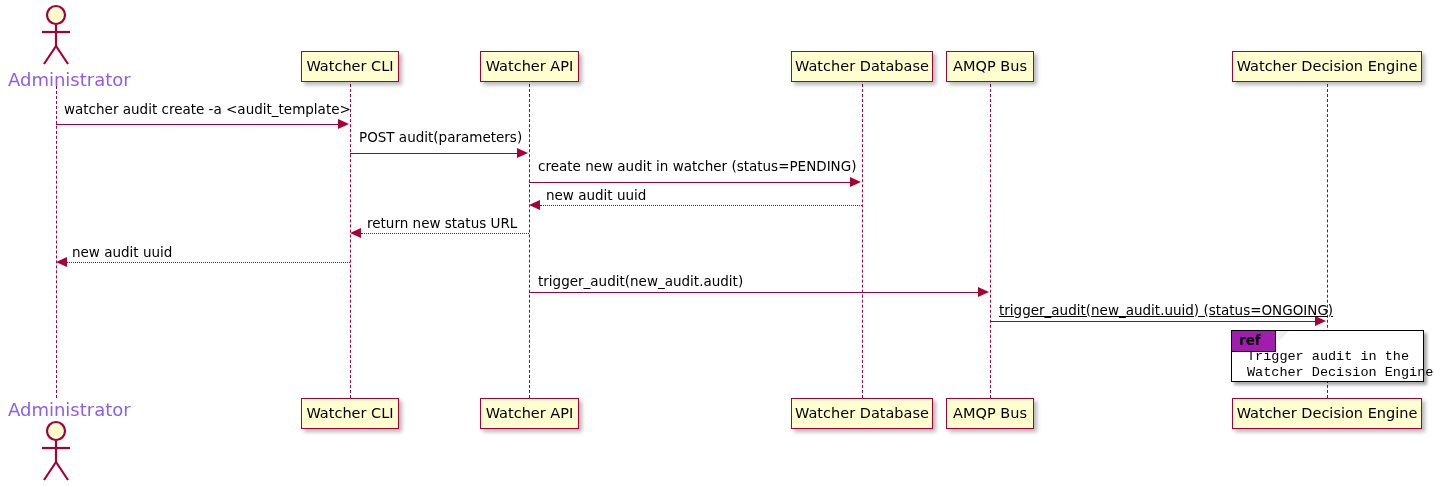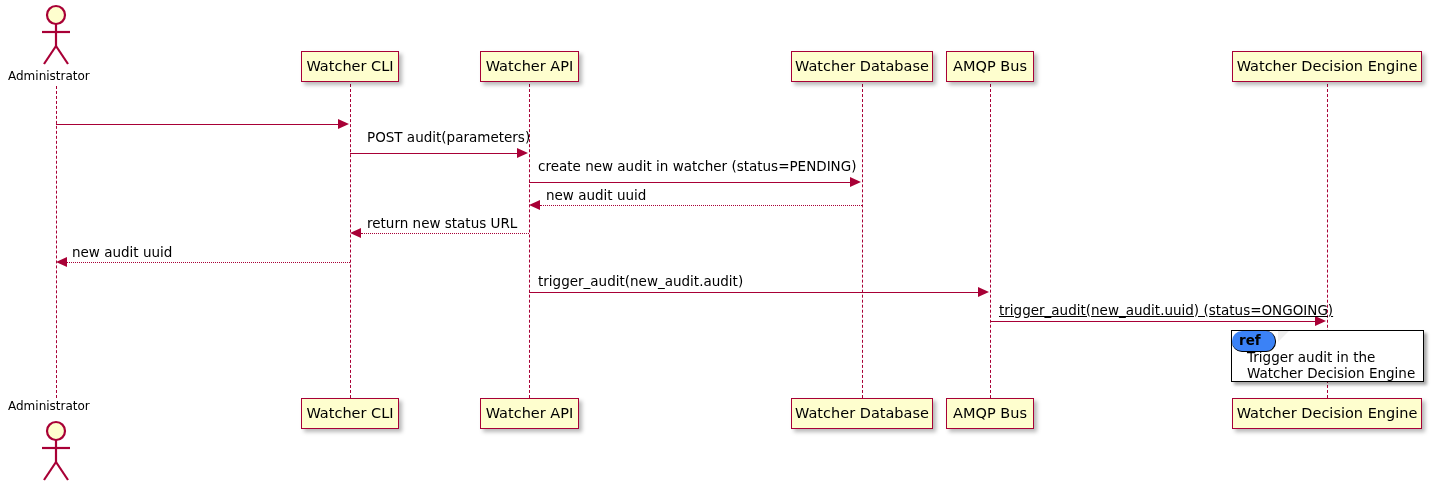--- a/index.html
+++ b/index.html
@@ -24,21 +24,21 @@
     position:absolute;
     width:0;
     border-left:1.6px dashed #A80036;
   }
 
   
   .actor{position:absolute;}
   .actor svg{display:block;}
   .actor-label{
     position:absolute;
-    font-size:12px;color:#000000;white-space:nowrap;
+    font-size:18px;color:#8b5cf6;white-space:nowrap;
   }
 
   
   .msg-line{
     position:absolute;
     height:0;
     border-top:1.5px solid #A80036;
   }
   .msg-line.dotted{border-top:1.5px dotted #A80036;}
   .arrow-head{
@@ -65,41 +65,41 @@
     position:absolute;
     box-sizing:border-box;
     background:#ffffff;
     border:1.5px solid #000000;
     box-shadow:3px 3px 3px rgba(0,0,0,.35);
   }
   .ref-tag{
     position:absolute;
     left:0;top:0;
     box-sizing:border-box;
-    background:#3b82f6;
+    background:#a21caf;
     border-right:1.5px solid #000;
     border-bottom:1.5px solid #000;
     font-weight:bold;
     font-size:13.5px;
     padding:2px 14px 2px 7px;
     line-height:1.15;
-    border-radius:10px;
   }
   .ref-tag-notch{
     position:absolute;
     width:0;height:0;
     border-top:11px solid #EEEEEE;
     border-right:11px solid #ffffff;
   }
   .ref-text{
     position:absolute;
     font-size:13.5px;
     line-height:16px;
     color:#000;
     white-space:pre;
+    font-family:Liberation Mono, monospace;
   }
 </style>
 </head>
 <body>
 
 <div id="canvas">
 
   <div class="lifeline" style="left:56px;  top:86px;  height:312px;"></div>
   <div class="lifeline" style="left:350px; top:84px;  height:314px;"></div>
   <div class="lifeline" style="left:529px; top:84px;  height:314px;"></div>
@@ -135,24 +135,25 @@
   <div class="part-box" style="left:946px; top:51px; width:88px; height:31px;">
     <span>AMQP Bus</span>
   </div>
 
   <div class="part-box" style="left:1232px; top:51px; width:190px; height:31px;">
     <span>Watcher Decision Engine</span>
   </div>
 
   <div class="msg-line" style="left:56px; top:124px; width:283px;"></div>
   <div class="arrow-head right" style="left:338px; top:119px;"></div>
+  <div class="msg-label" style="left:64px; top:103px;">watcher audit create -a &lt;audit_template&gt;</div>
 
   <div class="msg-line" style="left:350px; top:153px; width:168px;"></div>
   <div class="arrow-head right" style="left:517px; top:148px;"></div>
-  <div class="msg-label" style="left:359px; top:131px;margin-left:8px;">POST audit(parameters)</div>
+  <div class="msg-label" style="left:359px; top:131px;">POST audit(parameters)</div>
 
   <div class="msg-line" style="left:529px; top:182px; width:322px;"></div>
   <div class="arrow-head right" style="left:850px; top:177px;"></div>
   <div class="msg-label" style="left:538px; top:160px;">create new audit in watcher (status=PENDING)</div>
 
   <div class="msg-line dotted" style="left:540px; top:205px; width:322px;"></div>
   <div class="arrow-head left" style="left:529px; top:200px;"></div>
   <div class="msg-label" style="left:546px; top:189px;">new audit uuid</div>
 
   <div class="msg-line dotted" style="left:361px; top:233px; width:168px;"></div>

